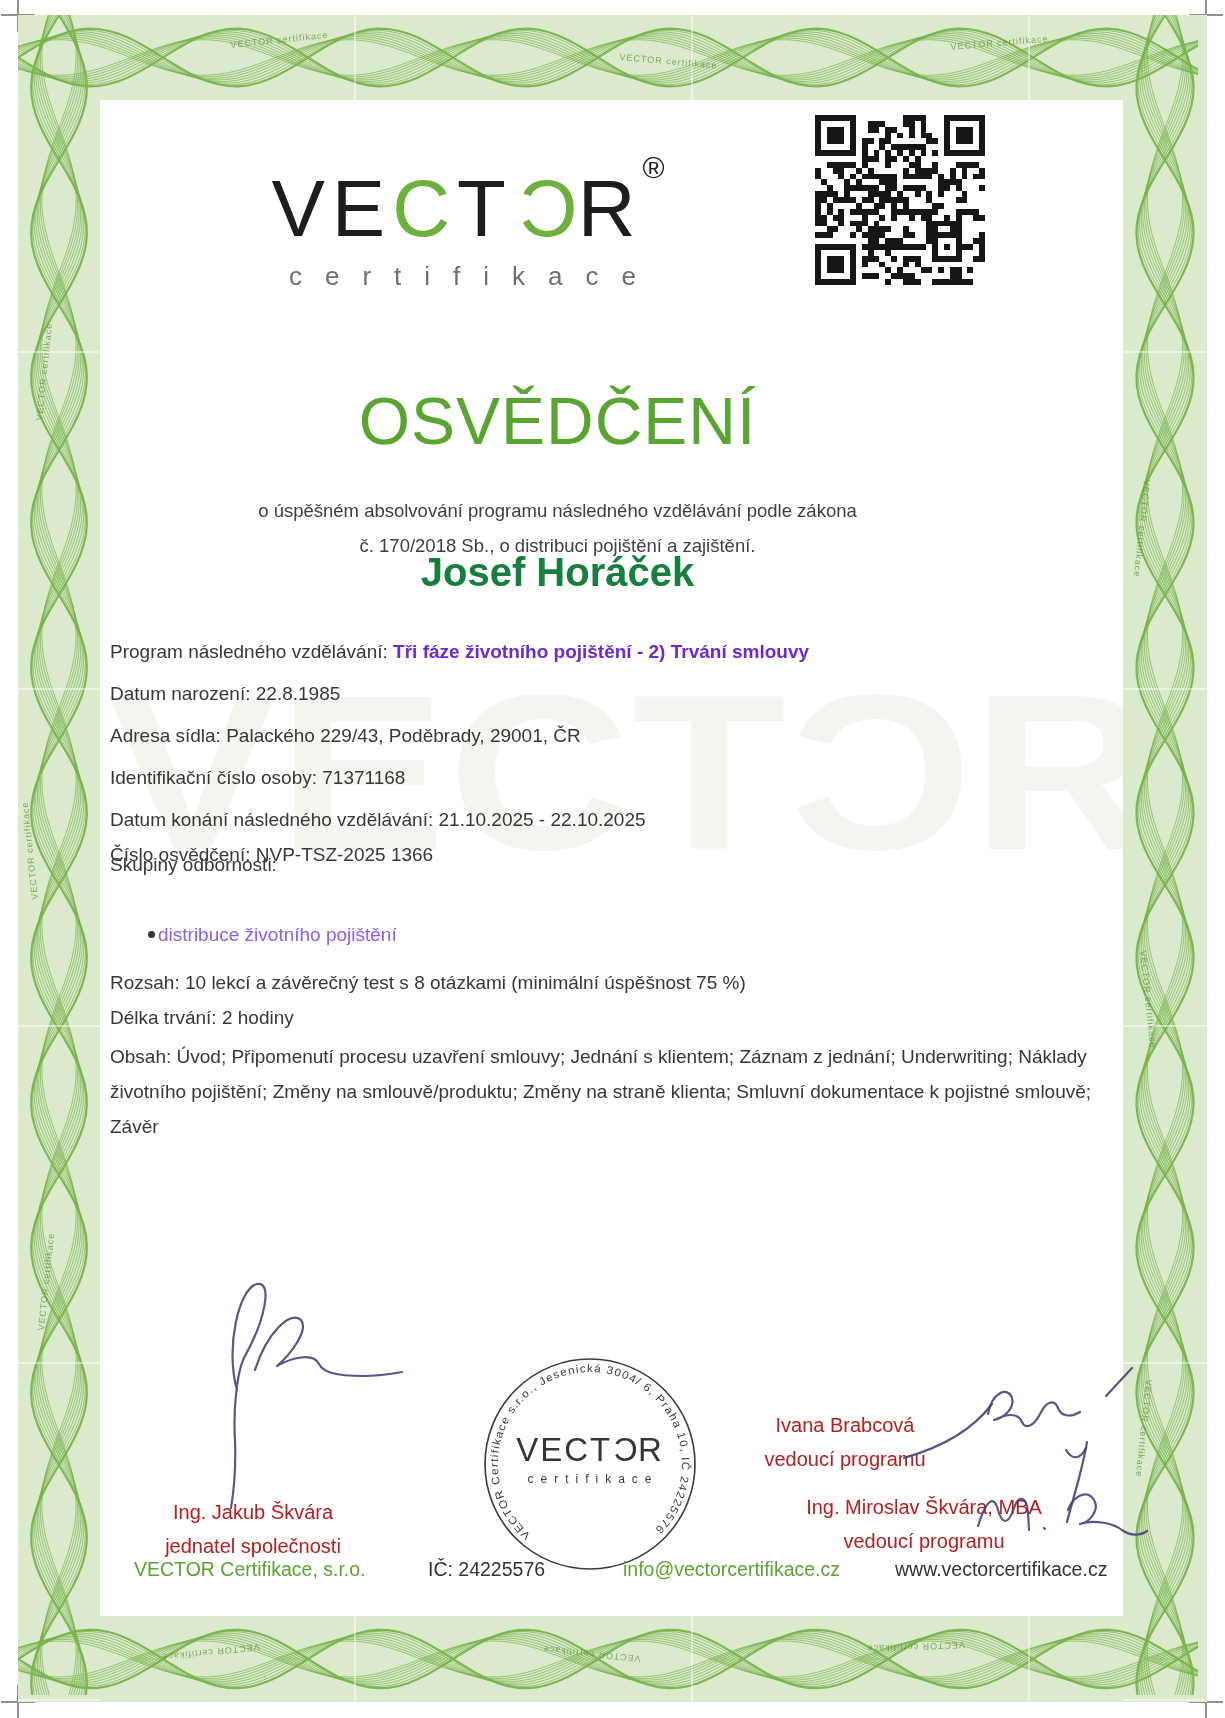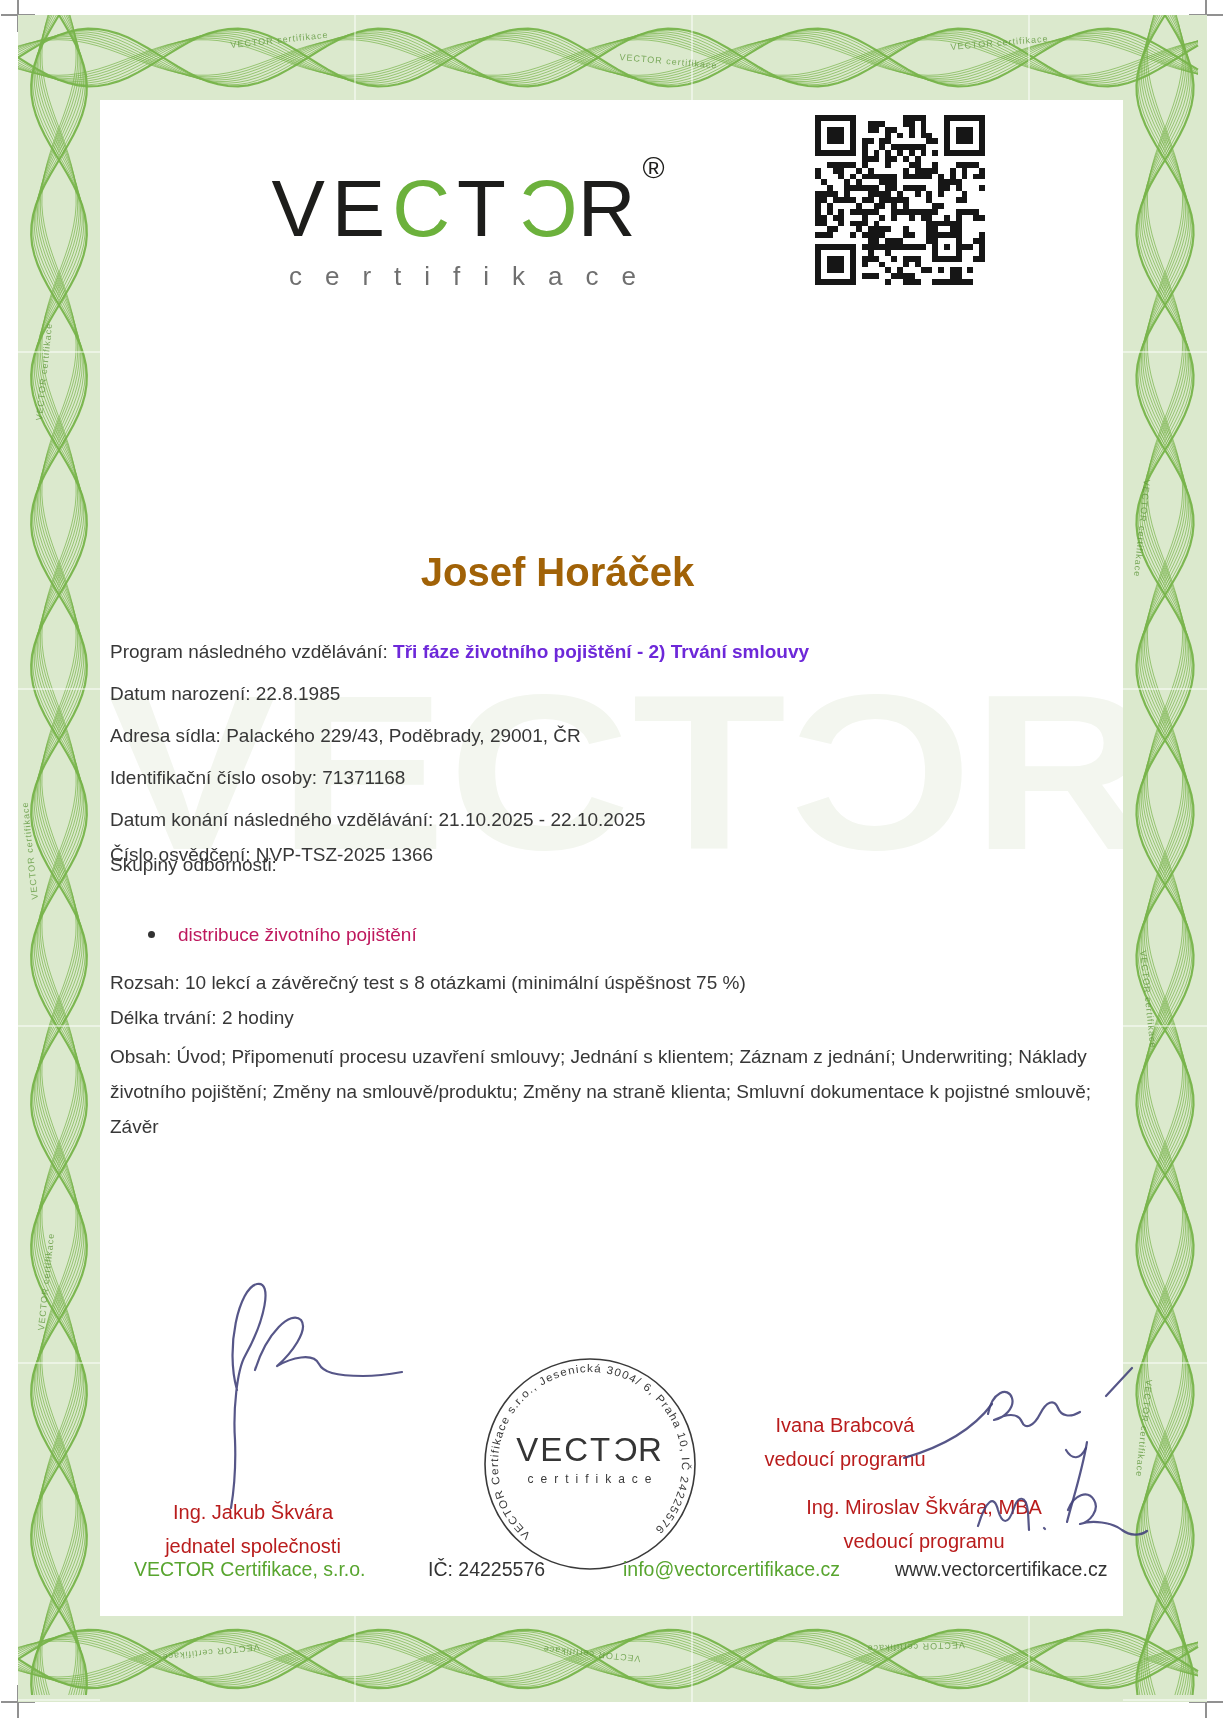--- a/index.html
+++ b/index.html
@@ -28,26 +28,26 @@
   .flip{display:inline-block;transform:scaleX(-1);}
   .reg{font-size:30px;vertical-align:58px;letter-spacing:0;color:#1d1d1b;}
   .logo-sub{font-size:26px;letter-spacing:23px;color:#6f6f6f;margin-top:4px;padding-left:12px;}
   
   .qr{position:absolute;left:715px;top:15px;width:170px;height:170px;z-index:2;}
   
   .centercol{position:absolute;left:0;width:915px;text-align:center;z-index:2;}
   .intro{top:206px;font-size:18.5px;line-height:34px;color:#3e3e3e;}
   .cert-title{top:283px;font-size:66px;letter-spacing:1px;font-weight:400;}
   .subtitle{top:393px;font-size:18.5px;line-height:35px;color:#3e3e3e;}
-  .holder{top:450px;font-size:40px;font-weight:700;color:#a16207;letter-spacing:0;}
+  .holder{top:450px;font-size:40px;font-weight:700;color:#15803d;letter-spacing:0;}
   
   .row{position:absolute;left:10px;font-size:19px;color:#373737;white-space:nowrap;z-index:2;}
   .row b{font-weight:700;color:#6d28d9;}
   .bullet-dot{position:absolute;left:48px;width:7px;height:7px;border-radius:50%;background:#333;margin-top:7px;z-index:2;}
-  .bullet-text{position:absolute;left:78px;font-size:19px;color:#be185d;z-index:2;}
+  .bullet-text{position:absolute;left:58px;font-size:19px;color:#8b5cf6;z-index:2;}
   .para{position:absolute;left:10px;width:1002px;font-size:19px;line-height:35px;color:#373737;z-index:2;}
   
   .sig{position:absolute;z-index:3;}
   .sig path{fill:none;stroke:#44447b;stroke-width:2.2;stroke-linecap:round;stroke-linejoin:round;opacity:.9;}
   .sigblock{position:absolute;width:250px;text-align:center;font-size:20px;color:#b91c1c;z-index:3;line-height:34px;}
   .stamp{position:absolute;left:383px;top:1257px;width:214px;height:214px;z-index:2;}
   .stamp-center{position:absolute;left:383px;top:1330px;width:214px;text-align:center;z-index:3;color:#3a3a3a;}
   .stamp-brand{font-size:33px;letter-spacing:2px;font-weight:400;color:#353535;line-height:40px;}
   .stamp-sub{font-size:12px;letter-spacing:7px;color:#3a3a3a;margin-top:2px;padding-left:6px;}
   .footer-item{position:absolute;top:1458px;font-size:19.5px;white-space:nowrap;z-index:4;}
@@ -574,21 +574,26 @@
         <rect x="20" y="28" width="1" height="1" fill="#161616"></rect>
         <rect x="21" y="28" width="1" height="1" fill="#161616"></rect>
         <rect x="22" y="28" width="1" height="1" fill="#161616"></rect>
         <rect x="23" y="28" width="1" height="1" fill="#161616"></rect>
         <rect x="24" y="28" width="1" height="1" fill="#161616"></rect>
         <rect x="25" y="28" width="1" height="1" fill="#161616"></rect>
         <rect x="26" y="28" width="1" height="1" fill="#161616"></rect>
       </svg>
 
 
-
+    <div class="centercol cert-title green ztext">OSVĚDČENÍ</div>
+
+    <div class="centercol subtitle ztext">
+      <div>o úspěšném absolvování programu následného vzdělávání podle zákona</div>
+      <div>č. 170/2018 Sb., o distribuci pojištění a zajištění.</div>
+    </div>
 
     <div class="centercol holder ztext">Josef Horáček</div>
 
     <div class="row" style="top:541px;"><span>Program následného vzdělávání:</span> <b>Tři fáze životního pojištění - 2) Trvání smlouvy</b></div>
     <div class="row" style="top:583px;"><span>Datum narození:</span> <span>22.8.1985</span></div>
     <div class="row" style="top:625px;"><span>Adresa sídla:</span> <span>Palackého 229/43, Poděbrady, 29001, ČR</span></div>
     <div class="row" style="top:667px;"><span>Identifikační číslo osoby:</span> <span>71371168</span></div>
     <div class="row" style="top:709px;"><span>Datum konání následného vzdělávání:</span> <span>21.10.2025 - 22.10.2025</span></div>
     <div class="row" style="top:744px;"><span>Číslo osvědčení:</span> <span>NVP-TSZ-2025 1366</span></div>
     <div class="row" style="top:754px;"><span>Skupiny odbornosti:</span></div>

